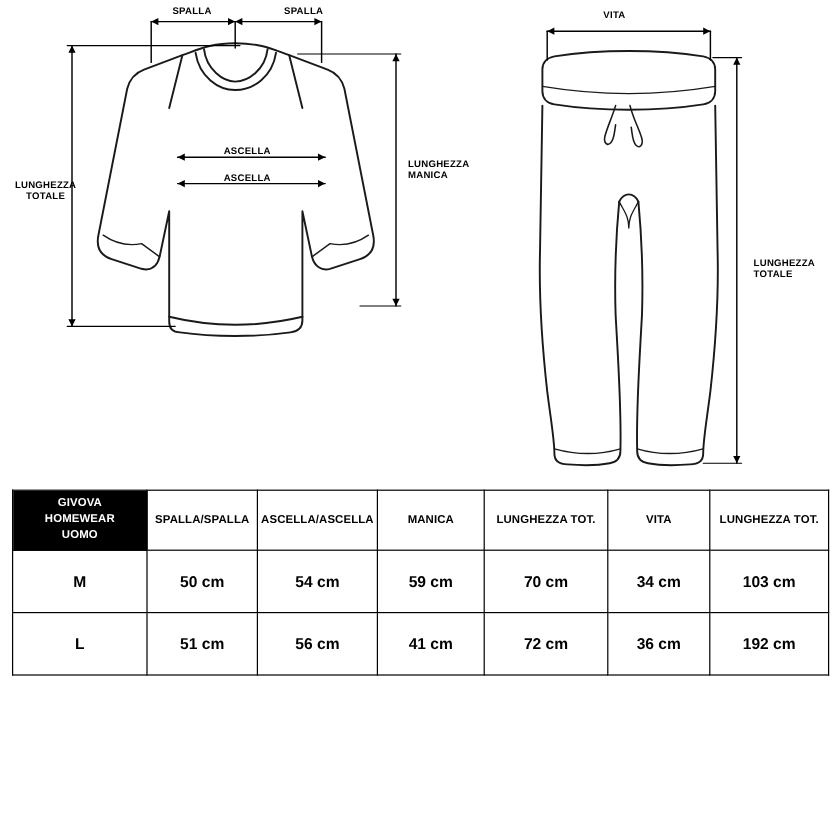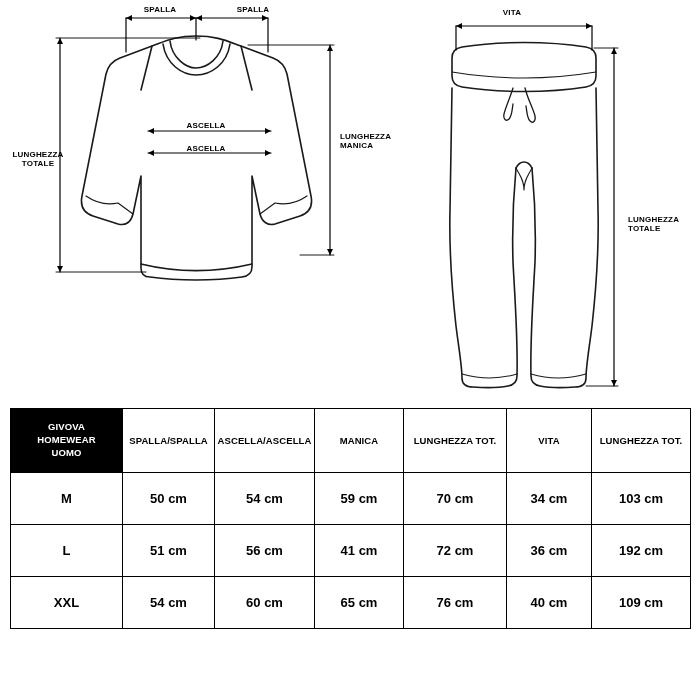--- a/index.html
+++ b/index.html
@@ -39,21 +39,21 @@
     border-collapse: collapse;
     table-layout: fixed;
   }
   #size-table td, #size-table th {
     border: 1px solid #000000;
     text-align: center;
     vertical-align: middle;
     padding: 0;
   }
   #size-table thead th {
-    height: 64px;
+    height: 50px;
     font-size: 9.5px;
     font-weight: bold;
     letter-spacing: 0.1px;
   }
   th.brand-cell {
     background: #000000;
     color: #ffffff;
     text-align: left;
     padding-left: 12px;
     font-size: 10px;
@@ -276,23 +276,14 @@
     </tr>
     <tr>
       <td class="size-cell">L</td>
       <td>51 cm</td>
       <td>56 cm</td>
       <td>41 cm</td>
       <td>72 cm</td>
       <td>36 cm</td>
       <td>192 cm</td>
     </tr>
-    <tr>
-      <td class="size-cell">XXL</td>
-      <td>54 cm</td>
-      <td>60 cm</td>
-      <td>65 cm</td>
-      <td>76 cm</td>
-      <td>40 cm</td>
-      <td>109 cm</td>
-    </tr>
   </tbody>
 </table>
 
 </body></html>

